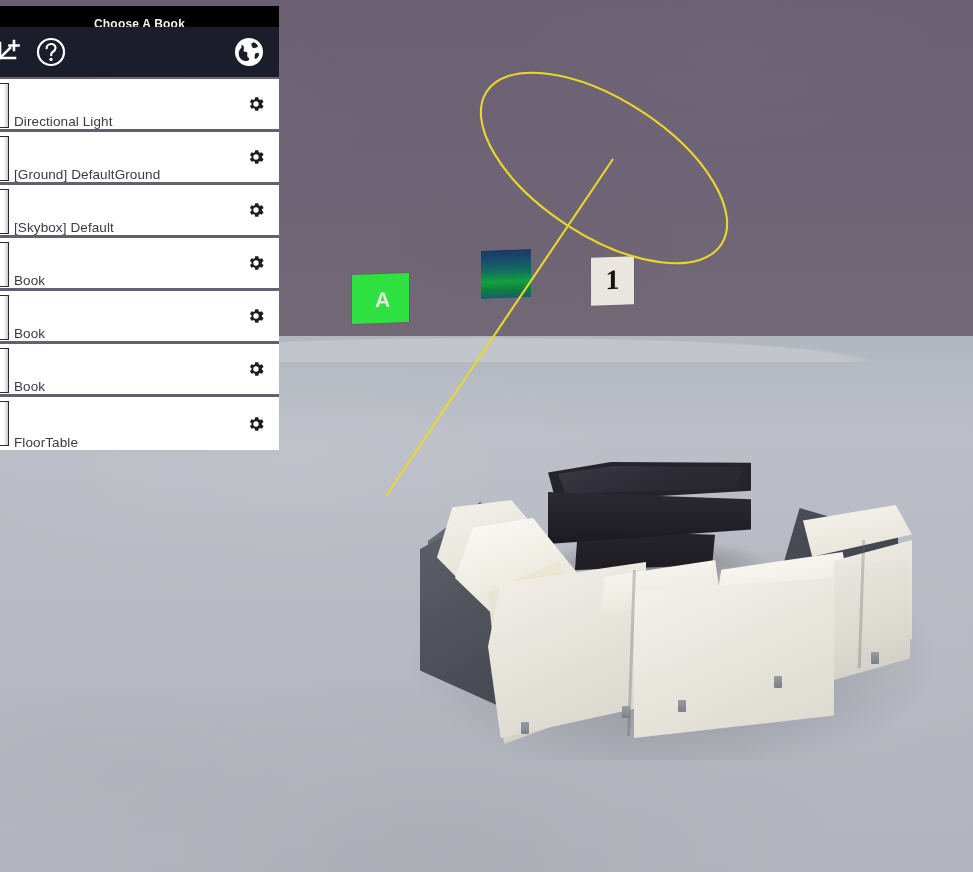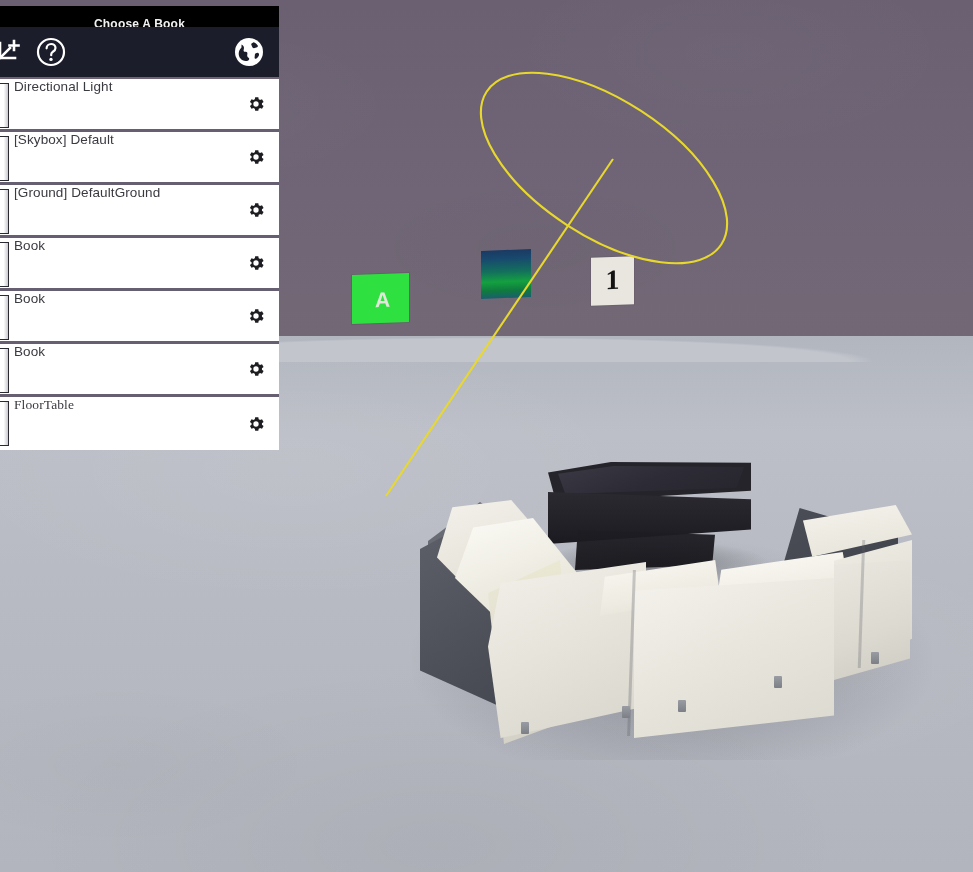--- a/index.html
+++ b/index.html
@@ -261,25 +261,25 @@
   .tb-globe { width: 48px; height: 40px; margin-right: 6px; }
 
   .rows {
     position: absolute; left: 0; top: 79px;
     width: 279px;
   }
   .row {
     position: relative;
     height: 53px;
     margin-bottom: 0px;
-    display: flex; align-items: flex-start;
+    display: flex; align-items: flex-end;
     background: #ffffff;
     border-bottom: 3px solid #665f72;
   }
-  .row:last-child { border-bottom: none; font-family: Liberation Serif, serif; }
+  .row:last-child { border-bottom: none; }
   .row-handle {
     position: absolute;
     left: 0px; top: 4px;
     width: 9px; height: 45px;
     background: linear-gradient(90deg,#ffffff 0%, #ffffff 45%, #c9c9cf 100%);
     border-right: 1px solid #2a2a33;
     border-top: 1px solid #2a2a33;
     border-bottom: 1px solid #2a2a33;
   }
   .row-label {
@@ -398,31 +398,31 @@
         <div class="row-label">Directional Light</div>
         <div class="row-gear">
           <svg width="20" height="20" viewBox="0 0 24 24" fill="currentColor">
             <path d="M19.1 12.9a7.6 7.6 0 000-1.8l2-1.5-1.9-3.3-2.4.9a7.4 7.4 0 00-1.6-.9l-.4-2.5H11l-.4 2.5c-.6.2-1.1.5-1.6.9l-2.4-.9-1.9 3.3 2 1.5a7.6 7.6 0 000 1.8l-2 1.5 1.9 3.3 2.4-.9c.5.4 1 .7 1.6.9l.4 2.5h3.8l.4-2.5c.6-.2 1.1-.5 1.6-.9l2.4.9 1.9-3.3-2-1.5zM12 15.2A3.2 3.2 0 1115.2 12 3.2 3.2 0 0112 15.2z"></path>
           </svg>
         </div>
       </div>
 
       <div class="row">
         <div class="row-handle"></div>
+        <div class="row-label">[Ground] DefaultGround</div>
+        <div class="row-gear">
+          <svg width="20" height="20" viewBox="0 0 24 24" fill="currentColor">
+            <path d="M19.1 12.9a7.6 7.6 0 000-1.8l2-1.5-1.9-3.3-2.4.9a7.4 7.4 0 00-1.6-.9l-.4-2.5H11l-.4 2.5c-.6.2-1.1.5-1.6.9l-2.4-.9-1.9 3.3 2 1.5a7.6 7.6 0 000 1.8l-2 1.5 1.9 3.3 2.4-.9c.5.4 1 .7 1.6.9l.4 2.5h3.8l.4-2.5c.6-.2 1.1-.5 1.6-.9l2.4.9 1.9-3.3-2-1.5zM12 15.2A3.2 3.2 0 1115.2 12 3.2 3.2 0 0112 15.2z"></path>
+          </svg>
+        </div>
+      </div>
+
+      <div class="row">
+        <div class="row-handle"></div>
         <div class="row-label">[Skybox] Default</div>
-        <div class="row-gear">
-          <svg width="20" height="20" viewBox="0 0 24 24" fill="currentColor">
-            <path d="M19.1 12.9a7.6 7.6 0 000-1.8l2-1.5-1.9-3.3-2.4.9a7.4 7.4 0 00-1.6-.9l-.4-2.5H11l-.4 2.5c-.6.2-1.1.5-1.6.9l-2.4-.9-1.9 3.3 2 1.5a7.6 7.6 0 000 1.8l-2 1.5 1.9 3.3 2.4-.9c.5.4 1 .7 1.6.9l.4 2.5h3.8l.4-2.5c.6-.2 1.1-.5 1.6-.9l2.4.9 1.9-3.3-2-1.5zM12 15.2A3.2 3.2 0 1115.2 12 3.2 3.2 0 0112 15.2z"></path>
-          </svg>
-        </div>
-      </div>
-
-      <div class="row">
-        <div class="row-handle"></div>
-        <div class="row-label">[Ground] DefaultGround</div>
         <div class="row-gear">
           <svg width="20" height="20" viewBox="0 0 24 24" fill="currentColor">
             <path d="M19.1 12.9a7.6 7.6 0 000-1.8l2-1.5-1.9-3.3-2.4.9a7.4 7.4 0 00-1.6-.9l-.4-2.5H11l-.4 2.5c-.6.2-1.1.5-1.6.9l-2.4-.9-1.9 3.3 2 1.5a7.6 7.6 0 000 1.8l-2 1.5 1.9 3.3 2.4-.9c.5.4 1 .7 1.6.9l.4 2.5h3.8l.4-2.5c.6-.2 1.1-.5 1.6-.9l2.4.9 1.9-3.3-2-1.5zM12 15.2A3.2 3.2 0 1115.2 12 3.2 3.2 0 0112 15.2z"></path>
           </svg>
         </div>
       </div>
 
       <div class="row">
         <div class="row-handle"></div>
         <div class="row-label">Book</div>

